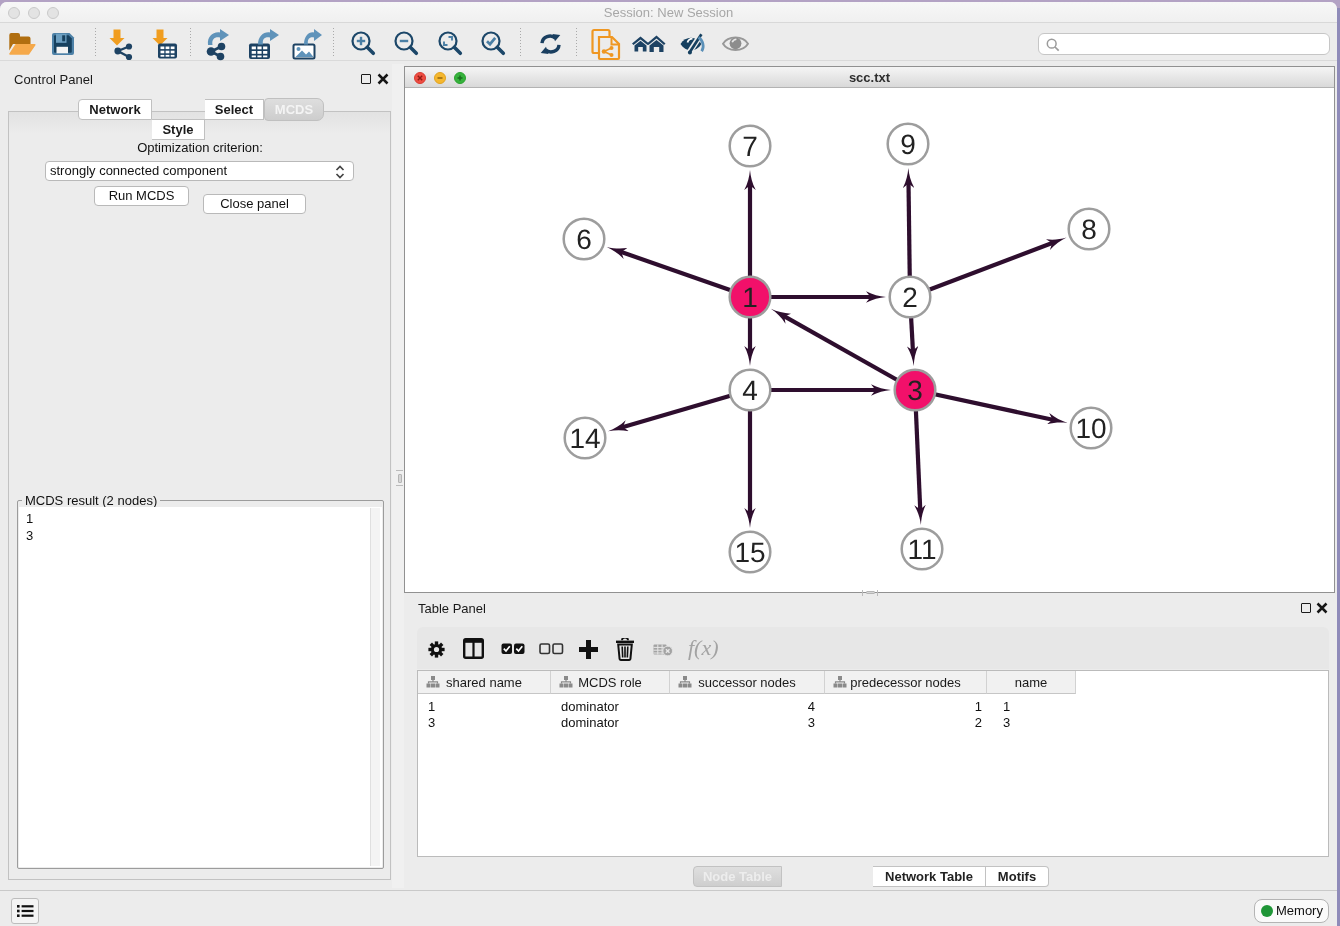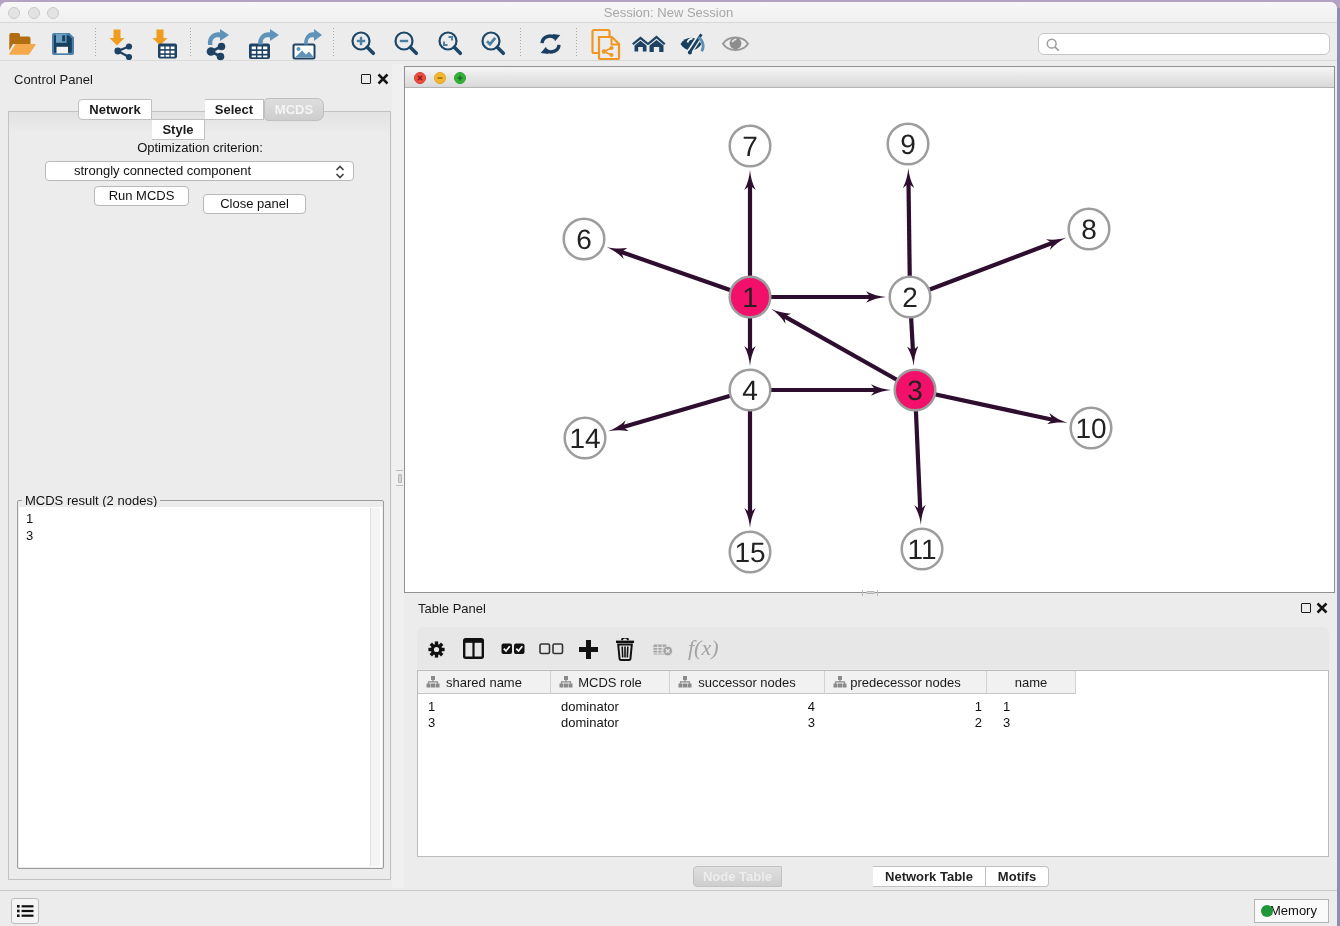--- a/index.html
+++ b/index.html
@@ -249,21 +249,21 @@
   <div id="cp-pane">
       <div id="cp-pane-top"></div>
     </div>
   <div class="tab" style="left:78px; width:74px; border-radius:4px 0 0 4px;">Network</div>
   <div class="tab" style="left:152px; width:53px; border-left:none;margin-top:20px;">Style</div>
   <div class="tab" style="left:205px; width:59px; border-left:none;">Select</div>
   <div class="tab" style="left:264px; width:60px; top:96px; height:23px; border-radius:4px 7px 7px 4px;
        background:linear-gradient(#dedede,#cdcdcd); color:#f4f4f4; line-height:21px;">MCDS</div>
 
   <div style="position:absolute; left:0; top:138px; width:400px; text-align:center; font-size:13px; color:#111;">Optimization criterion:</div>
-  <div style="position:absolute; left:45px; top:159px; width:309px; height:20px; background:#fff; border:1px solid #b9b9b9; border-radius:4px; font-size:13px; color:#111; line-height:17px; padding-left:28px;">strongly connected component
+  <div style="position:absolute; left:45px; top:159px; width:309px; height:20px; background:#fff; border:1px solid #b9b9b9; border-radius:4px; font-size:13px; color:#111; line-height:17px; padding-left:4px;">strongly connected component
     <svg class="abs" style="right:8px; top:3px;" width="10" height="14" viewBox="0 0 10 14">
       <path d="M1.5,5 L5,1.5 L8.5,5 M1.5,9 L5,12.5 L8.5,9" stroke="#444" stroke-width="1.7" fill="none"></path>
     </svg>
   </div>
   <div style="position:absolute; left:94px; top:184px; width:95px; height:20px; background:#fff; border:1px solid #b9b9b9; border-radius:4px; font-size:13px; color:#111; text-align:center; line-height:18px;">Run MCDS</div>
   <div style="position:absolute; left:203px; top:192px; width:103px; height:20px; background:#fff; border:1px solid #b9b9b9; border-radius:4px; font-size:13px; color:#111; text-align:center; line-height:18px;">Close panel</div>
 
   <div id="mcds-field">
     <div style="position:absolute; left:0; top:0; width:100%; height:100%; border:1px solid #9c9c9c; border-radius:2px;"></div>
     <div id="mcds-legend">MCDS result (2 nodes)</div>
@@ -277,20 +277,21 @@
     <div id="netwin-tb">
       <div class="mactl" style="left:9px;  background:#ee4d42; border:1px solid #d83b33;"></div>
       <div class="mactl" style="left:29px; background:#f5b72e; border:1px solid #e0a321;"></div>
       <div class="mactl" style="left:49px; background:#36b23c; border:1px solid #2aa32f;"></div>
       <svg class="abs" style="left:9px; top:4.5px;" width="52" height="12" viewBox="0 0 52 12">
         <path d="M3.8,3.8 L8.2,8.2 M8.2,3.8 L3.8,8.2" stroke="#8e1b14" stroke-width="1.4"></path>
         <line x1="23.5" y1="6" x2="28.5" y2="6" stroke="#9a6b10" stroke-width="1.6"></line>
         <line x1="43.5" y1="6" x2="48.5" y2="6" stroke="#1a6e1e" stroke-width="1.6"></line>
         <line x1="46" y1="3.5" x2="46" y2="8.5" stroke="#1a6e1e" stroke-width="1.6"></line>
       </svg>
+      <div id="netwin-title">scc.txt</div>
     </div>
     <svg id="graph" style="position:absolute; left:0; top:21px;" width="929" height="504" viewBox="405 88 929 504">
       <defs>
         <marker id="arr" viewBox="0 0 20 11.5" refX="6" refY="5.75" markerWidth="20" markerHeight="11.5" orient="auto" markerUnits="userSpaceOnUse">
           <path d="M0,0 C7,3.6 13,5.1 20,5.75 C13,6.4 7,7.9 0,11.5 L4.5,5.75 Z" fill="#2e0e2e"></path>
         </marker>
       </defs>
       <g stroke="#2e0e2e" stroke-width="4.2" marker-end="url(#arr)">
         <line x1="750" y1="297" x2="750.0" y2="184.0"></line>
         <line x1="750" y1="297" x2="619.9" y2="251.5"></line>
@@ -486,21 +487,21 @@
           <rect x="0" y="1" width="2.6" height="2.6"></rect>
           <rect x="0" y="5.7" width="2.6" height="2.6"></rect>
           <rect x="0" y="10.4" width="2.6" height="2.6"></rect>
         </g>
       <g stroke="#111" stroke-width="2.2">
           <line x1="4.6" y1="2.3" x2="16.5" y2="2.3"></line>
           <line x1="4.6" y1="7" x2="16.5" y2="7"></line>
           <line x1="4.6" y1="11.7" x2="16.5" y2="11.7"></line>
         </g>
     </svg>
-    <div style="position:absolute; left:1254px; top:8px; width:75px; height:24px; border:1px solid #b4b4b4; border-radius:0; background:#fafafa; font-size:13px; color:#111; line-height:22px; text-align:left; padding-left:15px;">Memory</div>
+    <div style="position:absolute; left:1254px; top:8px; width:75px; height:24px; border:1px solid #b4b4b4; border-radius:8px; background:#fafafa; font-size:13px; color:#111; line-height:22px; text-align:left; padding-left:21px;">Memory</div>
     <div style="position:absolute; left:1261px; top:14px; width:12px; height:12px; border-radius:50%; background:#1f9637;"></div>
   </div>
 </div>
 <div style="position:absolute; right:0; top:8px; width:3px; height:918px; background:#8f8bb9;"></div>
 <div style="position:absolute; left:396px; top:470px; width:7px; height:16px; border-top:1px solid #bbb; border-bottom:1px solid #bbb;">
     <div style="position:absolute; left:1.5px; top:3px; width:4px; height:9px; background:#d6d6d6; border:0.5px solid #b5b5b5; border-radius:1px;"></div>
   </div>
 <div style="position:absolute; left:862px; top:589.5px; width:16px; height:6px; border-left:1px solid #bbb; border-right:1px solid #bbb;">
     <div style="position:absolute; left:3px; top:1px; width:9px; height:3.5px; background:#d6d6d6; border:0.5px solid #b5b5b5; border-radius:1px;"></div>
   </div>

